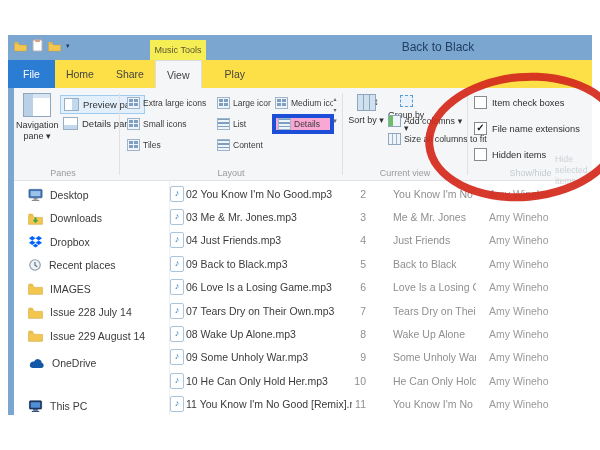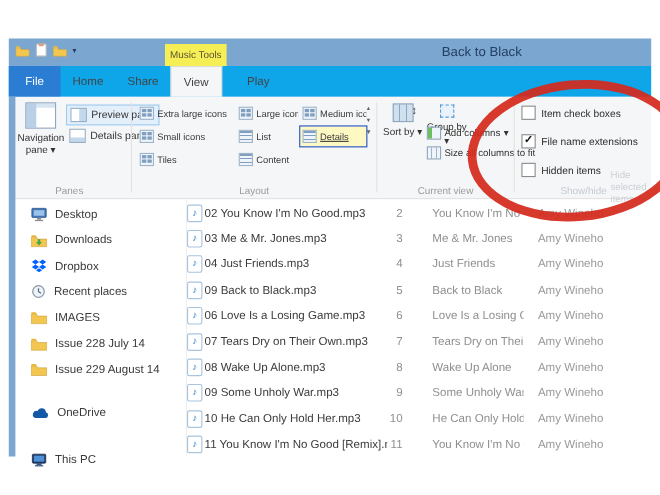--- a/index.html
+++ b/index.html
@@ -11,21 +11,21 @@
   .titlebar{position:absolute;left:0;top:0;right:0;height:25px;background:var(--titlebar,#7ba6d0);}
   .qat{position:absolute;left:6px;top:4px;display:flex;align-items:center;gap:5px;}
   .qat svg{display:block;}
   .qat .caret{font-size:7px;color:#1e3least;color:#22395c;}
   .win-title{position:absolute;left:340px;top:5px;width:180px;text-align:center;
              font-size:12px;color:#223f63;}
   .ctx-tab{position:absolute;left:142px;top:5px;width:56px;height:20px;background:var(--contextual-tab,#f6ee55);
            color:#5a5530;font-size:9px;display:flex;align-items:center;justify-content:center;}
 
   
-  .tabrow{position:absolute;left:0;top:25px;right:0;height:28px;background:#0ea5e9;display:flex;}
+  .tabrow{position:absolute;left:0;top:25px;right:0;height:28px;background:#fde047;display:flex;}
   .tab{padding:0 11px;display:flex;align-items:center;font-size:10.5px;color:#444;cursor:default;}
   .tab.file{background:var(--accent-tab,#2b7cd3);color:#fff;padding:0 15px;}
   .tab.sel{background:#f5f6f7;border:1px solid #dcdcdc;border-bottom:none;}
   .tab.after-gap{margin-left:12px;}
 
   
   .ribbon{position:absolute;left:0;top:53px;right:0;height:92px;background:#f5f6f7;border-bottom:1px solid #e3e3e3;}
   .rsep{position:absolute;top:5px;bottom:5px;width:1px;background:#e1e1e1;}
   .rgroup{position:absolute;top:0;bottom:0;}
   .glabel{position:absolute;bottom:2px;left:0;right:0;text-align:center;font-size:9px;color:#9b9b9b;white-space:nowrap;}
@@ -39,21 +39,21 @@
             font-size:9.5px;color:#333;padding:0 3px;white-space:nowrap;}
   .smallbtn.hl{border:1px solid #9ecbf0;background:#e3f0fb;}
   .pane-ic{width:13px;height:11px;background:#fff;border:1px solid #98aec2;flex:none;}
   .pane-ic.preview{box-shadow:inset -6px 0 0 #c2d8ec;}
   .pane-ic.details{box-shadow:inset 0 -4px 0 #c2d8ec;}
 
   
   .gallery{position:absolute;left:3px;top:5px;display:grid;grid-template-columns:90px 58px 62px;grid-auto-rows:20px;row-gap:1px;}
   .gitem{display:flex;align-items:center;gap:3px;padding:0 2px;font-size:8.5px;color:#3a3a3a;
          white-space:nowrap;overflow:hidden;border:1px solid transparent;}
-  .gitem.sel{background:#fef9c3;border:1px solid #1d4ed8;text-decoration:underline;}
+  .gitem.sel{background:#f9a8d4;border:4px solid #1d4ed8;}
   .licon{width:11px;height:10px;flex:none;border:1px solid #9fb4c9;background:#eef4fa;}
   .licon.squares{background:linear-gradient(#7f9fc0,#7f9fc0) 1px 1px/4px 3px no-repeat,
                  linear-gradient(#7f9fc0,#7f9fc0) 6px 1px/4px 3px no-repeat,
                  linear-gradient(#7f9fc0,#7f9fc0) 1px 5px/4px 3px no-repeat,
                  linear-gradient(#7f9fc0,#7f9fc0) 6px 5px/4px 3px no-repeat,#eef4fa;}
   .licon.lines{background:repeating-linear-gradient(#7f9fc0 0 1.5px,#eef4fa 1.5px 3.5px);}
   .garrows{position:absolute;right:1px;top:6px;width:10px;display:flex;flex-direction:column;align-items:center;
            font-size:6px;color:#666;line-height:1.8;}
   .garrows span{cursor:default;}
 
@@ -305,21 +305,21 @@
         </div>
         <div class="srow">
           <span>
             <svg width="15" height="13" viewBox="0 0 16 14">
               <path d="M0.5 4 h5 l1.2 1.8 h8.8 v7.5 h-15z" fill="#f3c64f" stroke="#caa23a" stroke-width="0.6"></path>
               <path d="M0.5 4 v-2 h4.3 l1 2z" fill="#e9b844"></path>
             </svg>
           </span>
           <span>Issue 229 August 14</span>
         </div>
-        <div class="srow" style="margin-top: 16px;">
+        <div class="srow" style="margin-top: 4px;">
           <span>
             <svg width="17" height="11" viewBox="0 0 18 12">
               <path d="M4.5 11 h9.6 a2.9 2.9 0 0 0 0.6-5.7 A4.3 4.3 0 0 0 6.4 3.9 A3.5 3.5 0 0 0 4.5 11 z" fill="#1358a7"></path>
             </svg>
           </span>
           <span>OneDrive</span>
         </div>
         <div class="srow" style="margin-top: 19px;">
           <span>
             <svg width="15" height="14" viewBox="0 0 16 14">

